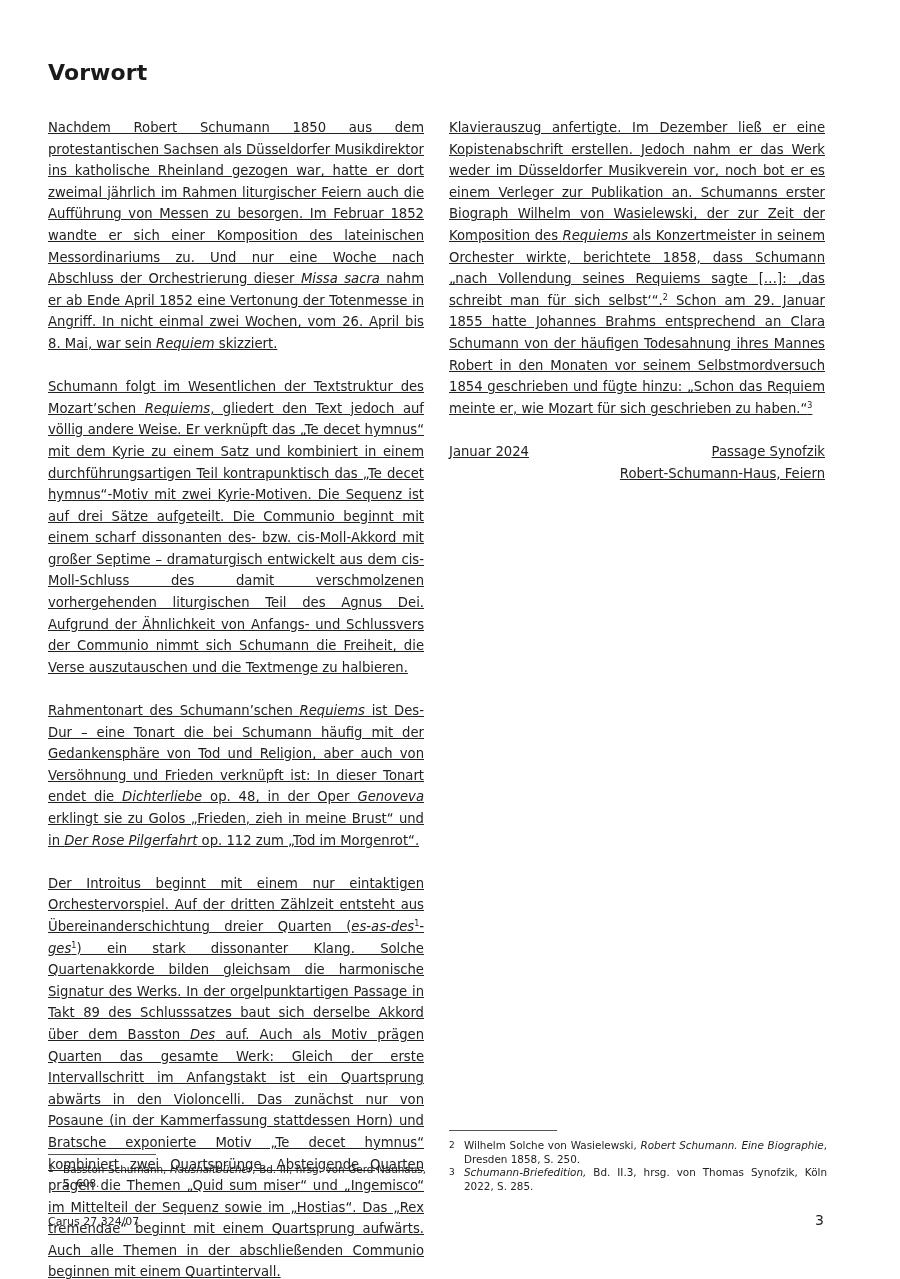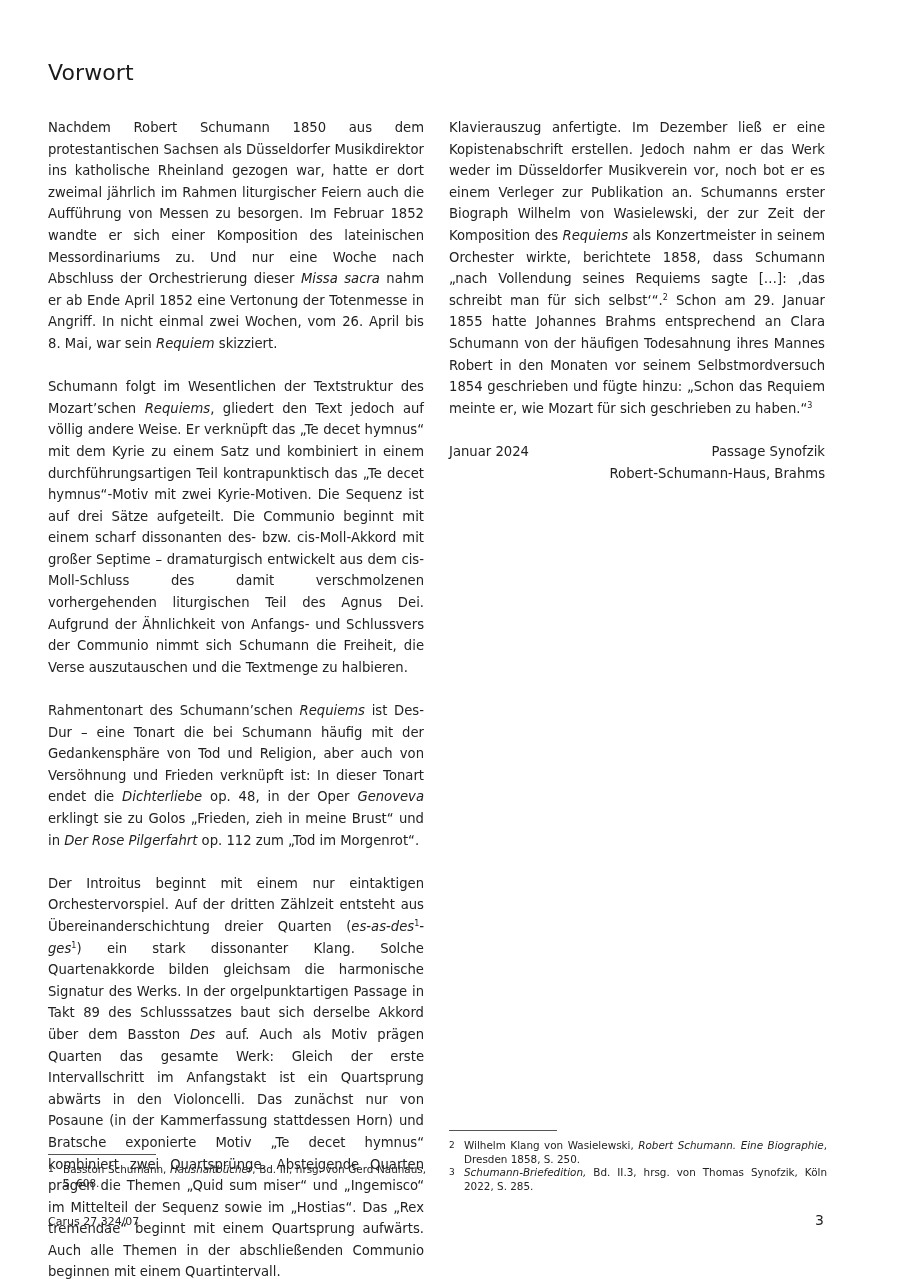--- a/index.html
+++ b/index.html
@@ -2,31 +2,31 @@
 <html><head>
   <meta charset="utf-8">
   <style>
     html, body { margin: 0; padding: 0; background: #ffffff; }
     body {
       width: 900px; height: 1279px; position: relative; overflow: hidden;
       font-family: "DejaVu Sans", sans-serif; color: #222222;
     }
     .page-title {
       position: absolute; left: 48px; top: 60px;
-      font-size: 22px; font-weight: normal; margin: 0; color: #1a1a1a;
+      font-size: 22px; font-weight: bold; margin: 0; color: #1a1a1a;
       letter-spacing: 0.1px;
     }
     .col {
       position: absolute; top: 117px; width: 376px;
       font-size: 13.2px; line-height: 21.6px; text-align: justify;
       hyphens: manual;
     }
     .col-left { left: 48px; }
     .col-right { left: 449px; }
-    .para { margin: 0 0 21.6px 0; }
+    .para { margin: 0 0 21.6px 0; text-decoration: underline; }
     .para:last-child { margin-bottom: 0; }
     .seg-i { font-style: italic; }
     sup { font-size: 8px; line-height: 0; vertical-align: 5px; }
     .sign-row { display: flex; justify-content: space-between; margin-top: 10px; align-items: flex-end; }
     .sign-right { text-align: right; }
     .fn-block { position: absolute; width: 378px; font-size: 10.4px; line-height: 13.6px; }
     .fn-left { left: 48px; top: 1154px; }
     .fn-right { left: 449px; top: 1130px; }
     .fn-rule { width: 108px; height: 1px; background: #555555; margin-bottom: 8px; }
     .fn { display: flex; text-align: justify; }
@@ -48,37 +48,37 @@
 
 </div>
 
 <div class="col col-right">
   <p class="para"><span>Klavierauszug anfertigte. Im Dezember ließ er eine Kopistenabschrift erstellen. Jedoch nahm er das Werk weder im Düsseldorfer Musikverein vor, noch bot er es einem Verleger zur Publikation an. Schumanns erster Biograph Wilhelm von Wasielewski, der zur Zeit der Komposition des </span><span class="seg-i">Requiems</span><span> als Konzertmeister in seinem Orchester wirkte, berichtete 1858, dass Schumann „nach Vollendung seines Requiems sagte […]: ‚das schreibt man für sich selbst‘“.</span><sup>2</sup><span> Schon am 29. Januar 1855 hatte Johannes Brahms entsprechend an Clara Schumann von der häufigen Todesahnung ihres Mannes Robert in den Monaten vor seinem Selbstmordversuch 1854 geschrieben und fügte hinzu: „Schon das Requiem meinte er, wie Mozart für sich geschrieben zu haben.“</span><sup>3</sup></p>
   <div class="para">
     <div class="sign-row">
       <span>Januar 2024</span>
       <span class="sign-right">Passage Synofzik</span>
     </div>
-    <div class="sign-right">Robert-Schumann-Haus, Brahms</div>
+    <div class="sign-right">Robert-Schumann-Haus, Feiern</div>
   </div>
 </div>
 
 <div class="fn-block fn-left">
   <div class="fn-rule"></div>
   <div class="fn">
     <span class="fn-num">1</span>
     <span class="fn-text"><span>Basston Schumann, </span><span class="seg-i">Haushaltbücher</span><span>, Bd. III, hrsg. von Gerd Nauhaus, S. 608.</span></span>
   </div>
 </div>
 
 <div class="fn-block fn-right">
   <div class="fn-rule"></div>
   <div class="fn">
     <span class="fn-num">2</span>
-    <span class="fn-text"><span>Wilhelm Klang von Wasielewski, </span><span class="seg-i">Robert Schumann. Eine Biographie</span><span>, Dresden 1858, S. 250.</span></span>
+    <span class="fn-text"><span>Wilhelm Solche von Wasielewski, </span><span class="seg-i">Robert Schumann. Eine Biographie</span><span>, Dresden 1858, S. 250.</span></span>
   </div>
   <div class="fn">
     <span class="fn-num">3</span>
     <span class="fn-text"><span class="seg-i">Schumann-Briefedition,</span><span> Bd. II.3, hrsg. von Thomas Synofzik, Köln 2022, S. 285.</span></span>
   </div>
 </div>
 
 <div class="footer-left">Carus 27.324/07</div>
 <div class="footer-right">3</div>
 

